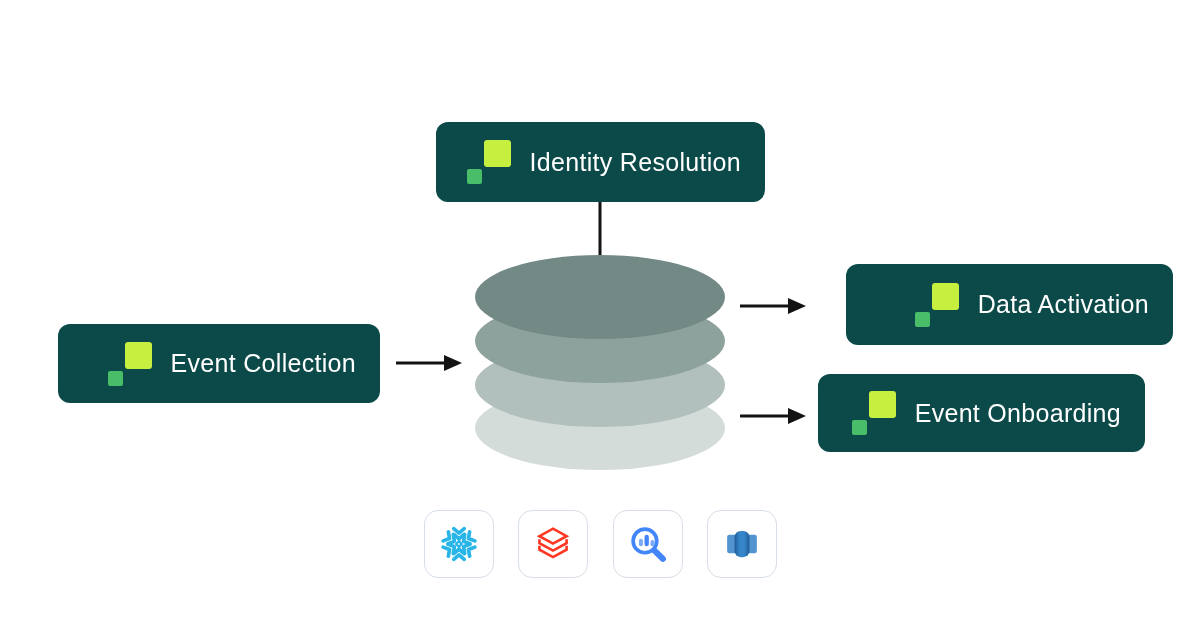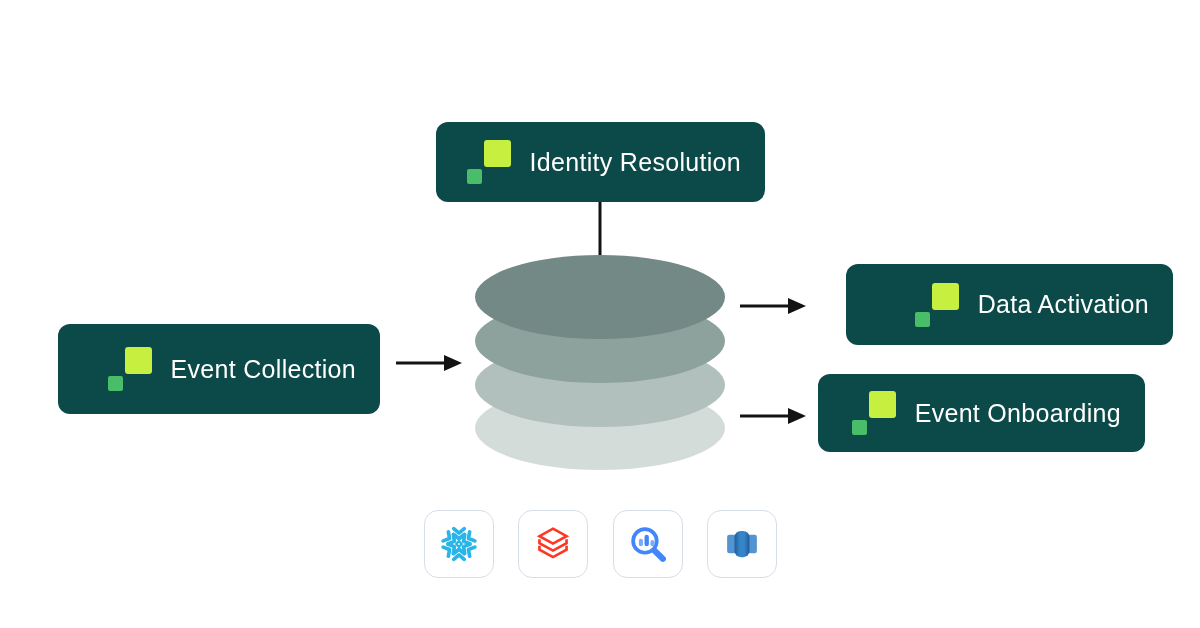--- a/index.html
+++ b/index.html
@@ -11,21 +11,21 @@
 
   
   .node{position:absolute;display:flex;align-items:center;background:var(--node-bg,#0b4a48);
         border-radius:12px;color:var(--node-text,#fff);padding:0 24px;box-sizing:border-box;z-index:20;justify-content:flex-end;}
   .node .label{font-size:25px;font-weight:500;letter-spacing:.3px;margin-left:19px;white-space:nowrap;}
   .sqicon{position:relative;width:44px;height:44px;flex:0 0 auto;}
   .sq-big{position:absolute;top:0;right:0;width:27px;height:27px;border-radius:3px;background:var(--logo-lime,#c6ef3f);}
   .sq-small{position:absolute;bottom:0;left:0;width:15px;height:15px;border-radius:2px;background:var(--logo-green,#49bd68);}
 
   .node-identity{left:436px;top:122px;width:329px;height:80px;}
-  .node-event{left:58px;top:324px;width:322px;height:90px;}
+  .node-event{left:58px;top:324px;width:322px;height:79px;}
   .node-activation{left:818px;top:264px;width:327px;height:81px;margin-left:28px;}
   .node-onboarding{left:818px;top:374px;width:327px;height:78px;}
 
   
   .layer{position:absolute;left:475px;width:250px;height:84px;border-radius:50%;}
   .layer-1{top:255px;background:var(--layer-1,#728985);z-index:14;}
   .layer-2{top:299px;background:var(--layer-2,#8da19d);z-index:13;}
   .layer-3{top:343px;background:var(--layer-3,#b1c0bd);z-index:12;}
   .layer-4{top:386px;background:var(--layer-4,#d4dcda);z-index:11;}
 

